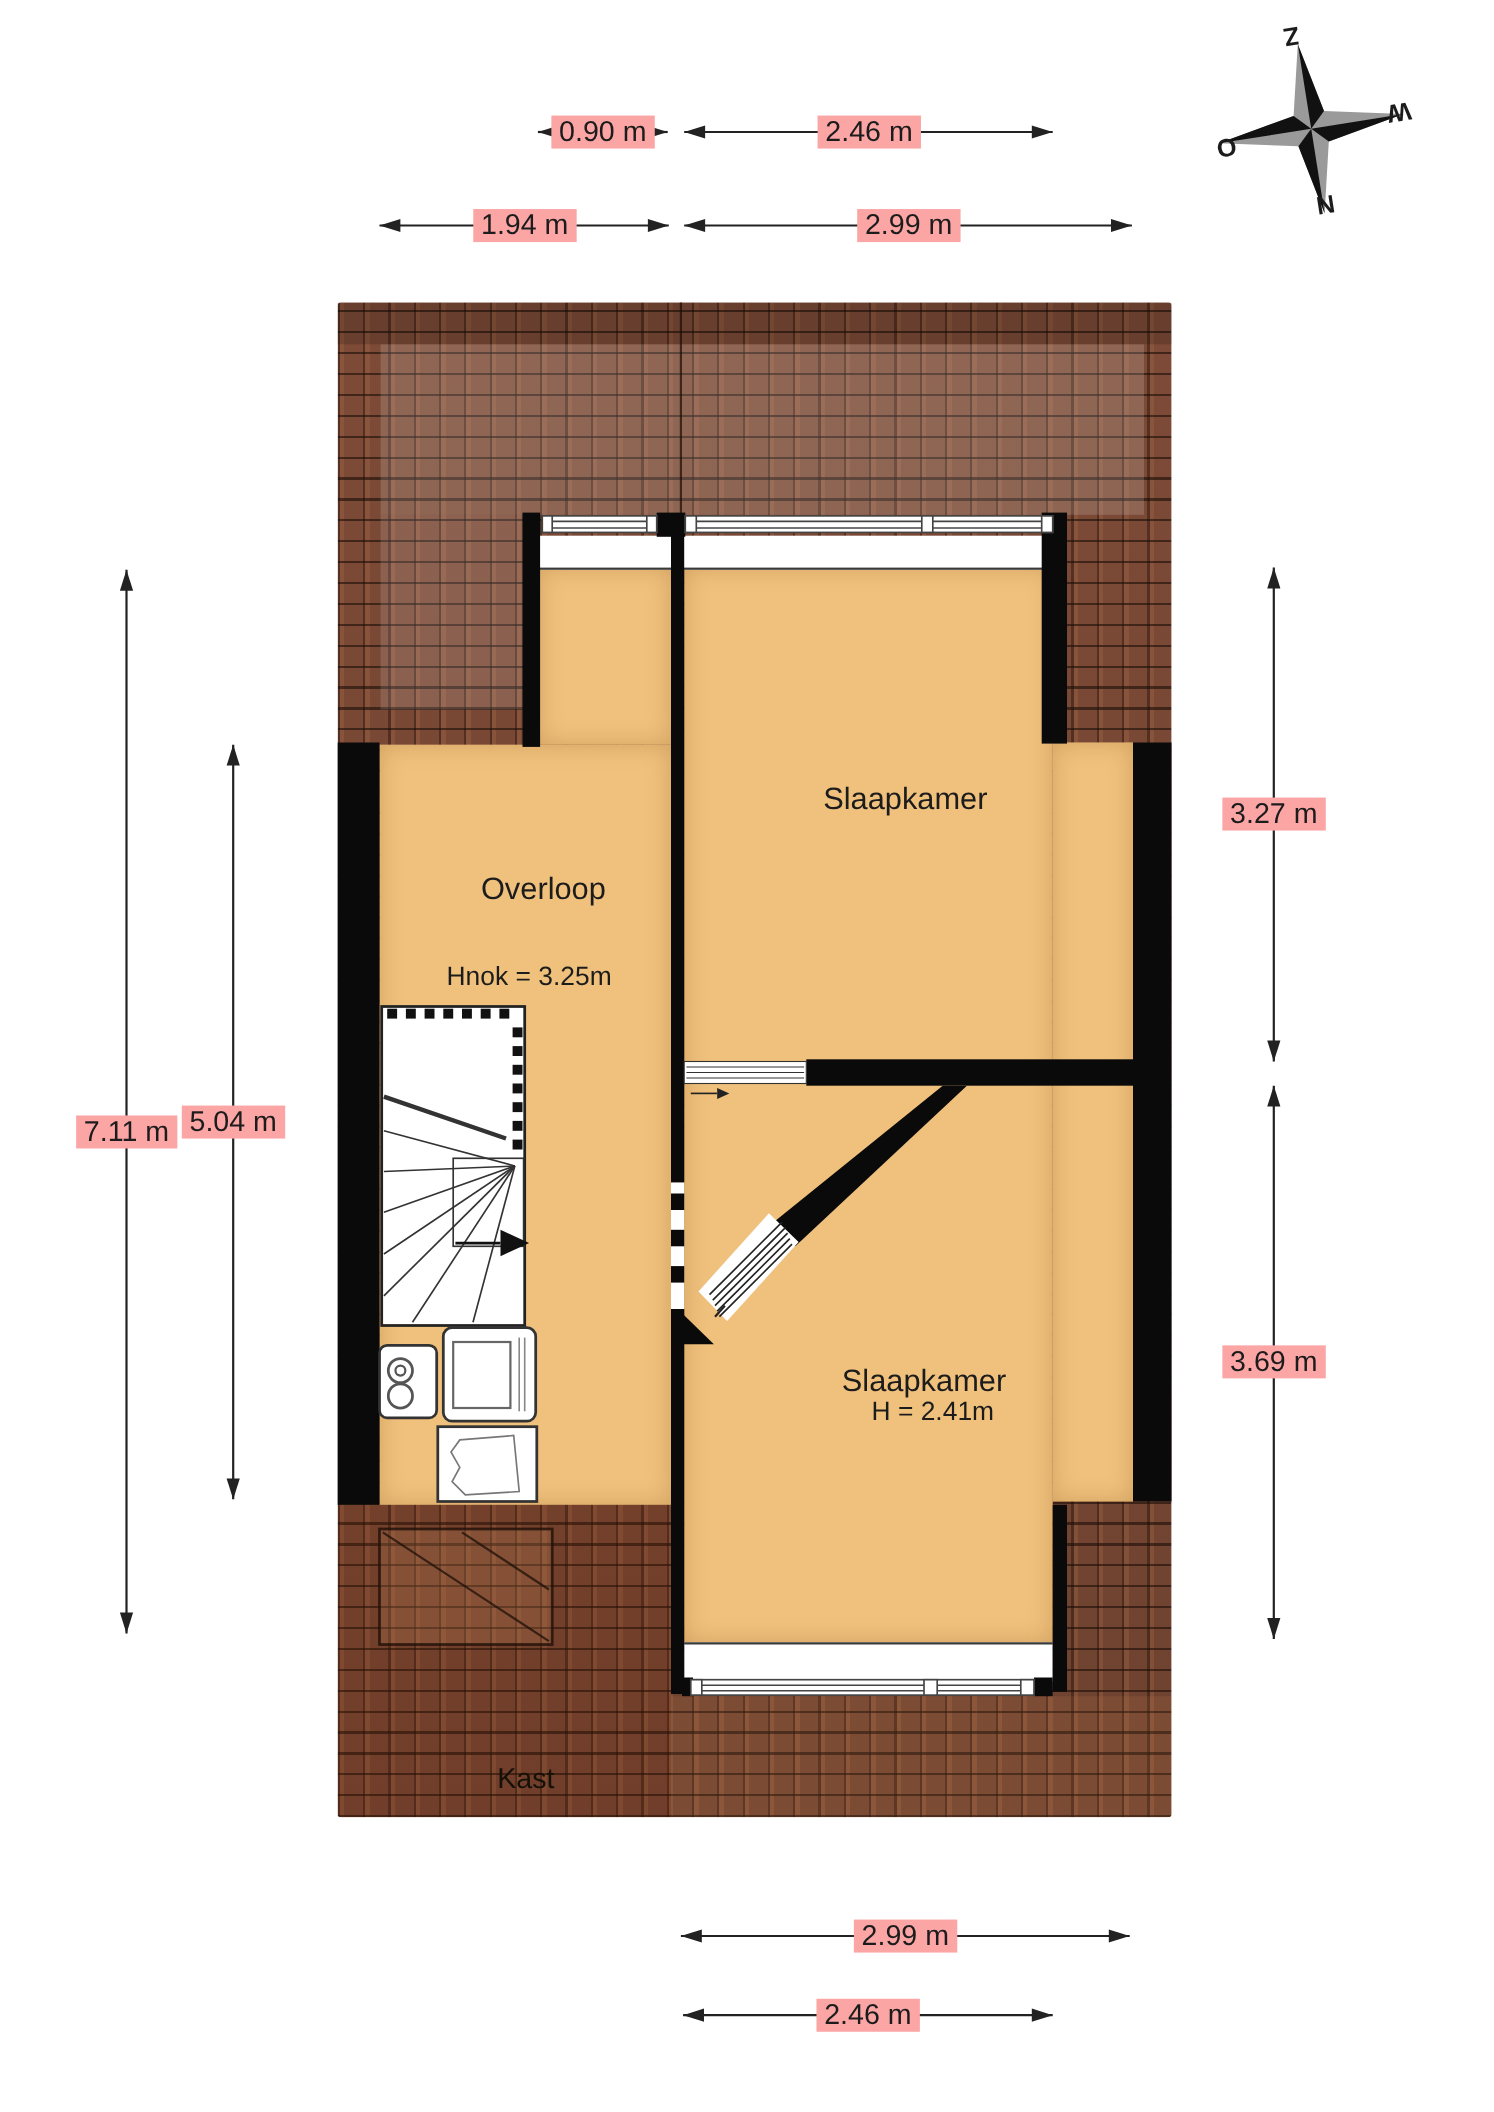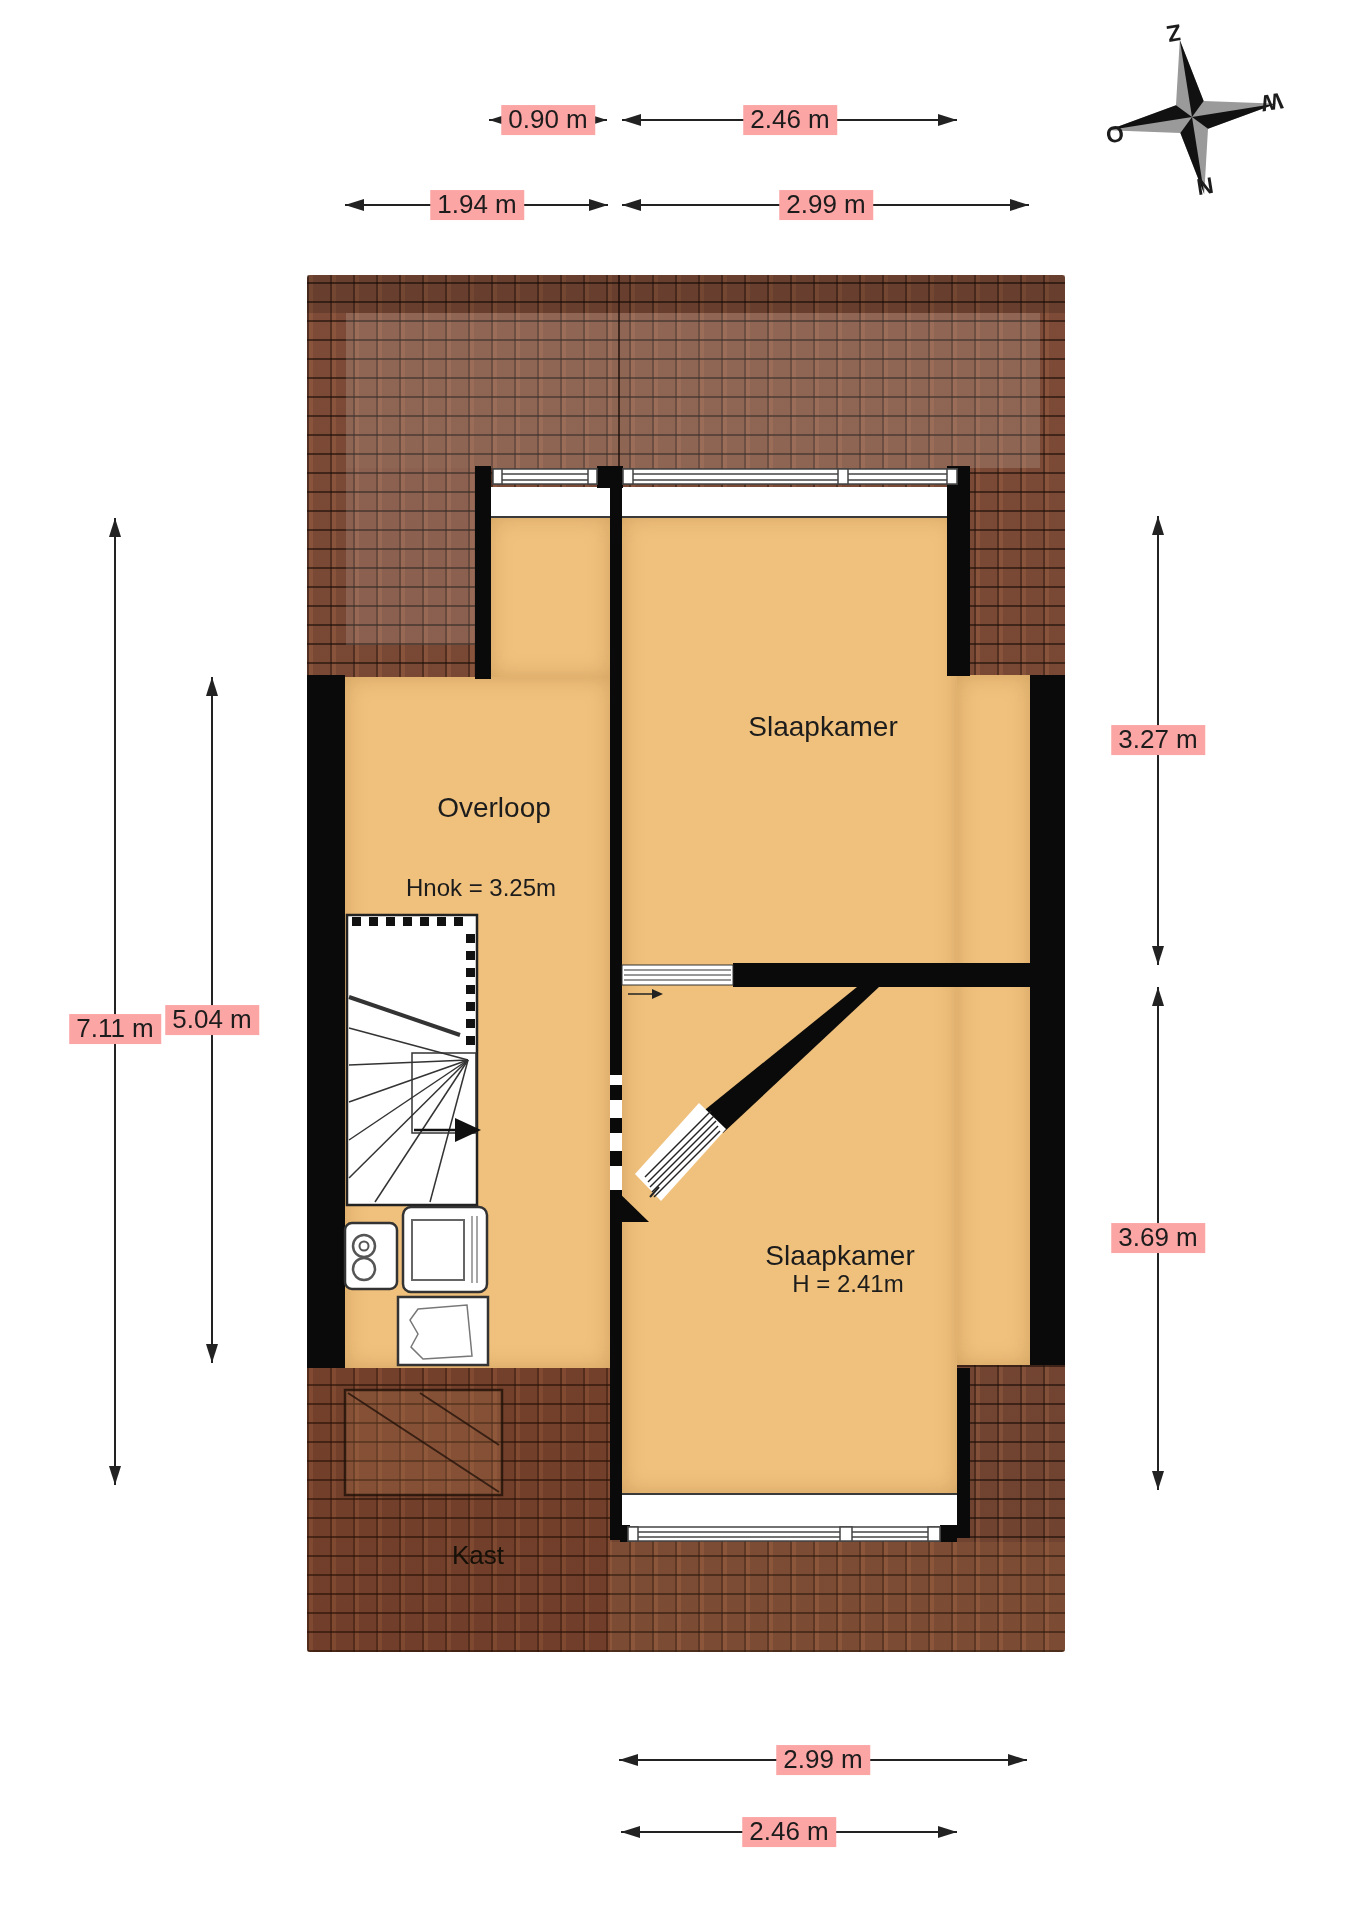--- a/index.html
+++ b/index.html
@@ -229,21 +229,21 @@
   </svg>
 
   <div class="lbl room-name" style="left:823px;top:727px;">Slaapkamer</div>
 
   <div class="lbl room-name" style="left:480px;top:808px;margin-left:14px;">Overloop</div>
   <div class="lbl room-sub" style="left:481px;top:872px;margin-top:16px;">Hnok = 3.25m</div>
 
   <div class="lbl room-name" style="left:840px;top:1256px;">Slaapkamer</div>
   <div class="lbl room-sub" style="left:820px;top:1284px;margin-left:28px;">H = 2.41m</div>
 
-  <div class="lbl kast-lbl" style="left:478px;top:1556px;text-align:right;">Kast</div>
+  <div class="lbl kast-lbl" style="left:478px;top:1617px;text-align:right;">Kast</div>
 
   <div class="lbl dim" style="left:548px;top:120px;">0.90 m</div>
   <div class="lbl dim" style="left:790px;top:120px;">2.46 m</div>
   <div class="lbl dim" style="left:477px;top:205px;">1.94 m</div>
   <div class="lbl dim" style="left:826px;top:205px;">2.99 m</div>
   <div class="lbl dim" style="left:1158px;top:740px;">3.27 m</div>
   <div class="lbl dim" style="left:1158px;top:1238px;text-align:right;">3.69 m</div>
   <div class="lbl dim" style="left:115px;top:1001px;margin-top:28px;">7.11 m</div>
   <div class="lbl dim" style="left:212px;top:1020px;">5.04 m</div>
   <div class="lbl dim" style="left:823px;top:1760px;">2.99 m</div>

